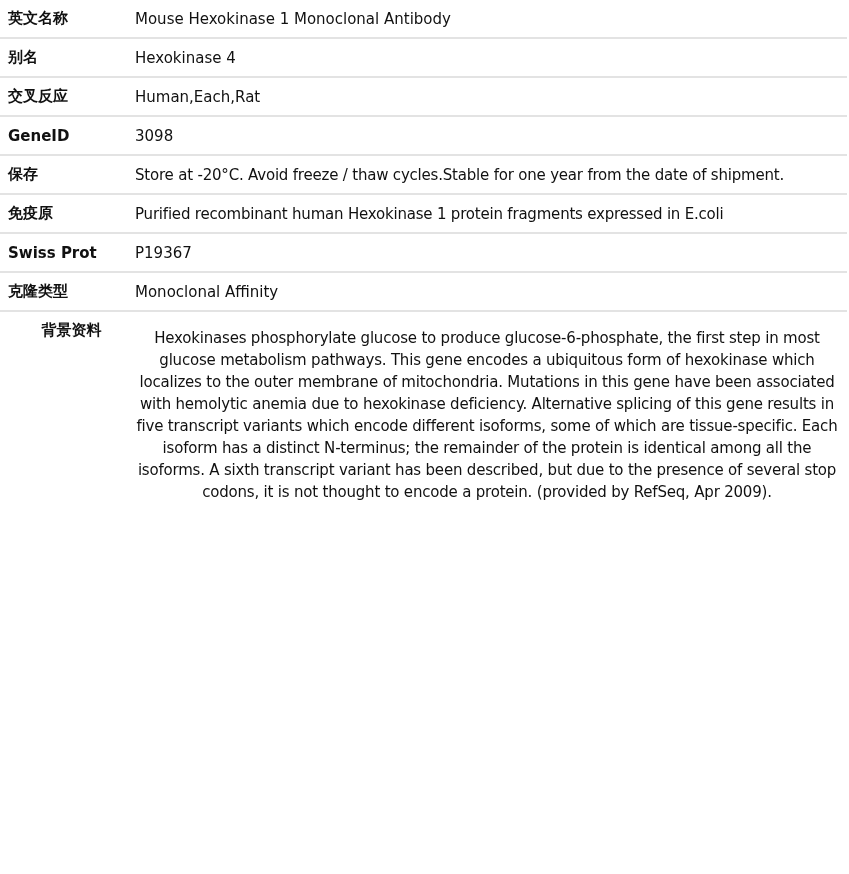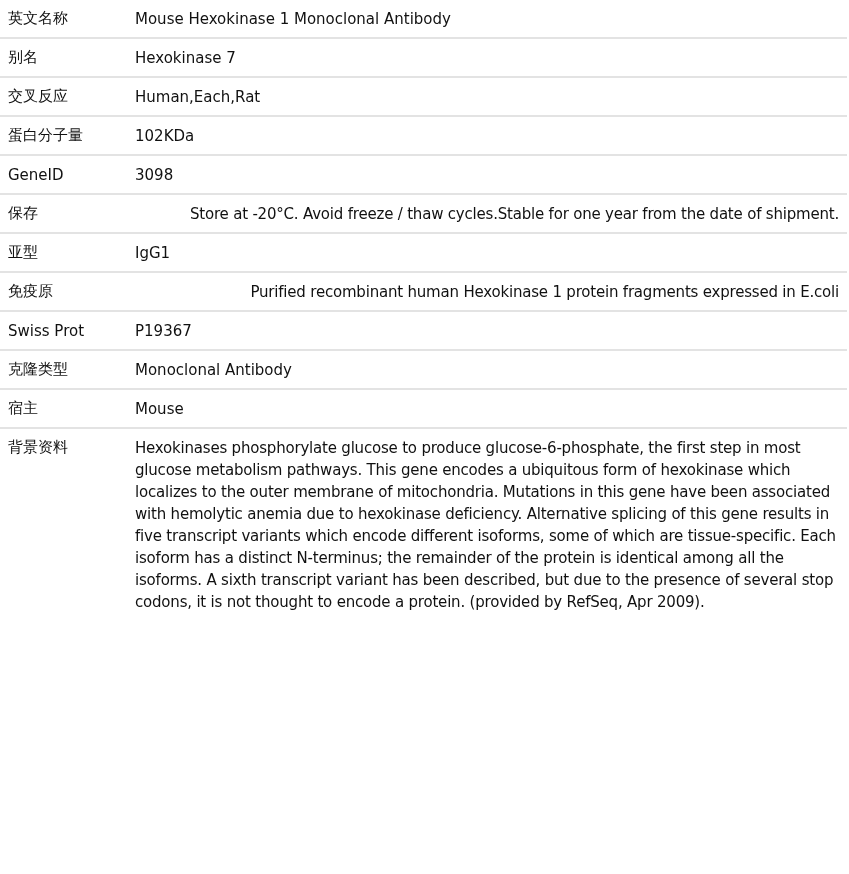--- a/index.html
+++ b/index.html
@@ -3,85 +3,73 @@
 <meta charset="utf-8">
 <style>
   html, body { margin: 0; padding: 0; background: #ffffff; }
   body {
     width: 849px; height: 874px; overflow: hidden;
     font-family: "DejaVu Sans", "Liberation Sans", sans-serif;
     color: #111111;
   }
   .spec-table { width: 847px; border-collapse: collapse; }
   .spec-row { border-bottom: 2px solid #e3e3e3; }
-  .spec-row:last-child { border-bottom: none; }
+  .spec-row:last-child { border-bottom: none; text-align: center; }
   .spec-label {
     width: 127px; padding: 0 0 0 8px; height: 37px;
-    font-weight: normal; font-size: 15px; vertical-align: middle;
+    font-weight: bold; font-size: 15px; vertical-align: middle;
     white-space: nowrap;
   }
   .spec-value {
     padding: 0 8px 0 0; font-size: 15px; vertical-align: middle;
     line-height: 20px;
     margin-left: 28px;
   }
   .spec-row.long .spec-label { vertical-align: top; padding-top: 9px; }
   .spec-row.long .spec-value {
-    vertical-align: top; padding-top: 8px; padding-bottom: 6px;
+    vertical-align: top; padding-top: 15px; padding-bottom: 6px;
     font-size: 15px; line-height: 22px; letter-spacing: -0.2px;
   }
-  .spec-row.condensed .spec-value { letter-spacing: -0.2px; text-align: right; }
+  .spec-row.condensed .spec-value { letter-spacing: -0.2px; }
 </style>
 </head>
 <body>
 
 <table class="spec-table">
   <tbody>
     <tr class="spec-row">
       <td class="spec-label">英文名称</td>
       <td class="spec-value">Mouse Hexokinase 1 Monoclonal Antibody</td>
     </tr>
     <tr class="spec-row">
       <td class="spec-label">别名</td>
-      <td class="spec-value">Hexokinase 7</td>
+      <td class="spec-value">Hexokinase 4</td>
     </tr>
     <tr class="spec-row">
       <td class="spec-label">交叉反应</td>
       <td class="spec-value">Human,Each,Rat</td>
-    </tr>
-    <tr class="spec-row">
-      <td class="spec-label">蛋白分子量</td>
-      <td class="spec-value">102KDa</td>
     </tr>
     <tr class="spec-row">
       <td class="spec-label">GeneID</td>
       <td class="spec-value">3098</td>
     </tr>
     <tr class="spec-row condensed">
       <td class="spec-label">保存</td>
       <td class="spec-value">Store at -20°C. Avoid freeze / thaw cycles.Stable for one year from the date of shipment.</td>
-    </tr>
-    <tr class="spec-row">
-      <td class="spec-label">亚型</td>
-      <td class="spec-value">IgG1</td>
     </tr>
     <tr class="spec-row condensed">
       <td class="spec-label">免疫原</td>
       <td class="spec-value">Purified recombinant human Hexokinase 1 protein fragments expressed in E.coli</td>
     </tr>
     <tr class="spec-row">
       <td class="spec-label">Swiss Prot</td>
       <td class="spec-value">P19367</td>
     </tr>
     <tr class="spec-row">
       <td class="spec-label">克隆类型</td>
-      <td class="spec-value">Monoclonal Antibody</td>
-    </tr>
-    <tr class="spec-row">
-      <td class="spec-label">宿主</td>
-      <td class="spec-value">Mouse</td>
+      <td class="spec-value">Monoclonal Affinity</td>
     </tr>
     <tr class="spec-row long">
       <td class="spec-label">背景资料</td>
       <td class="spec-value">Hexokinases phosphorylate glucose to produce glucose-6-phosphate, the first step in most glucose metabolism pathways. This gene encodes a ubiquitous form of hexokinase which localizes to the outer membrane of mitochondria. Mutations in this gene have been associated with hemolytic anemia due to hexokinase deficiency. Alternative splicing of this gene results in five transcript variants which encode different isoforms, some of which are tissue-specific. Each isoform has a distinct N-terminus; the remainder of the protein is identical among all the isoforms. A sixth transcript variant has been described, but due to the presence of several stop codons, it is not thought to encode a protein. (provided by RefSeq, Apr 2009).</td>
     </tr>
   </tbody>
 </table>
 
 </body></html>

